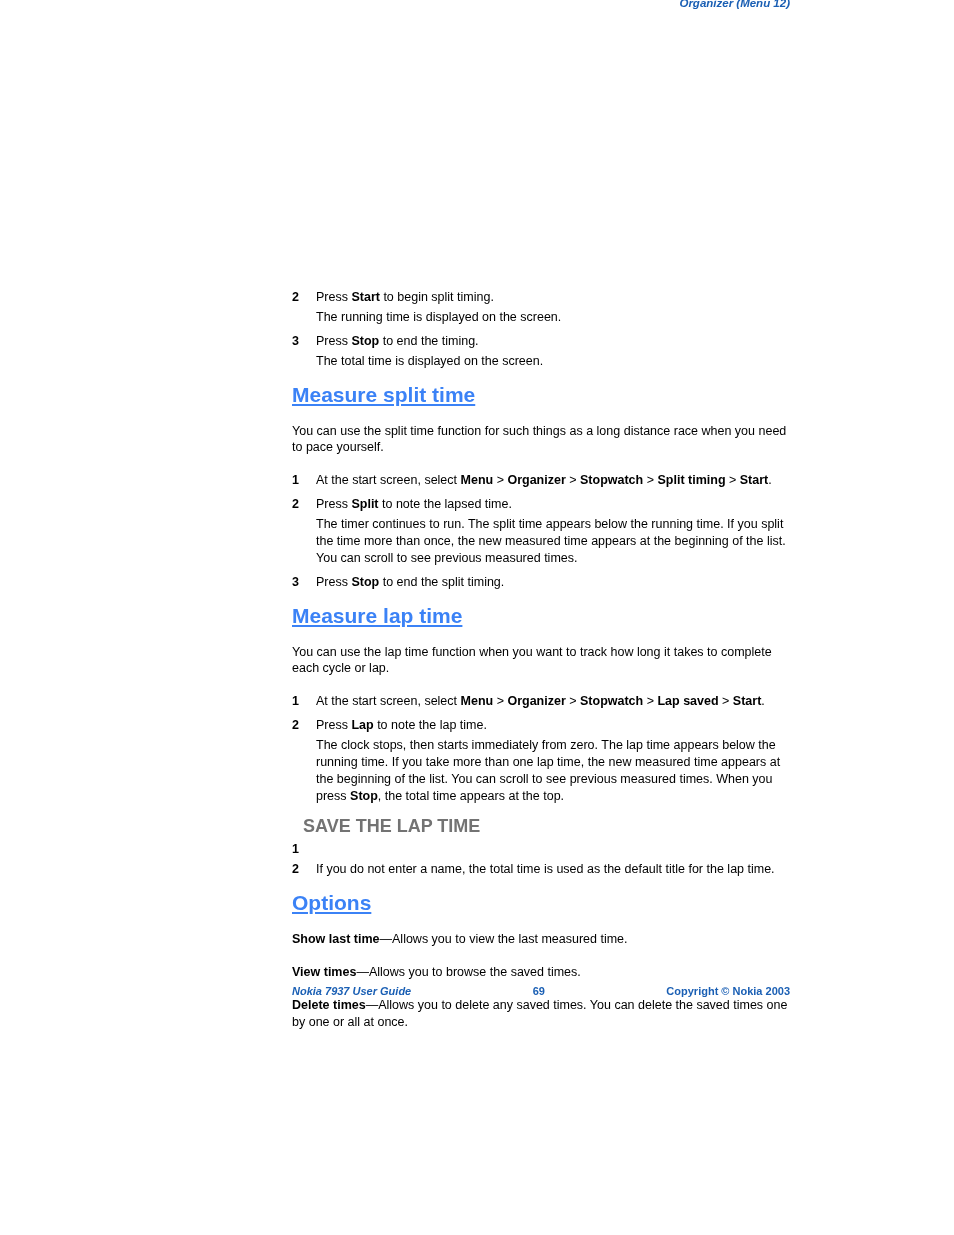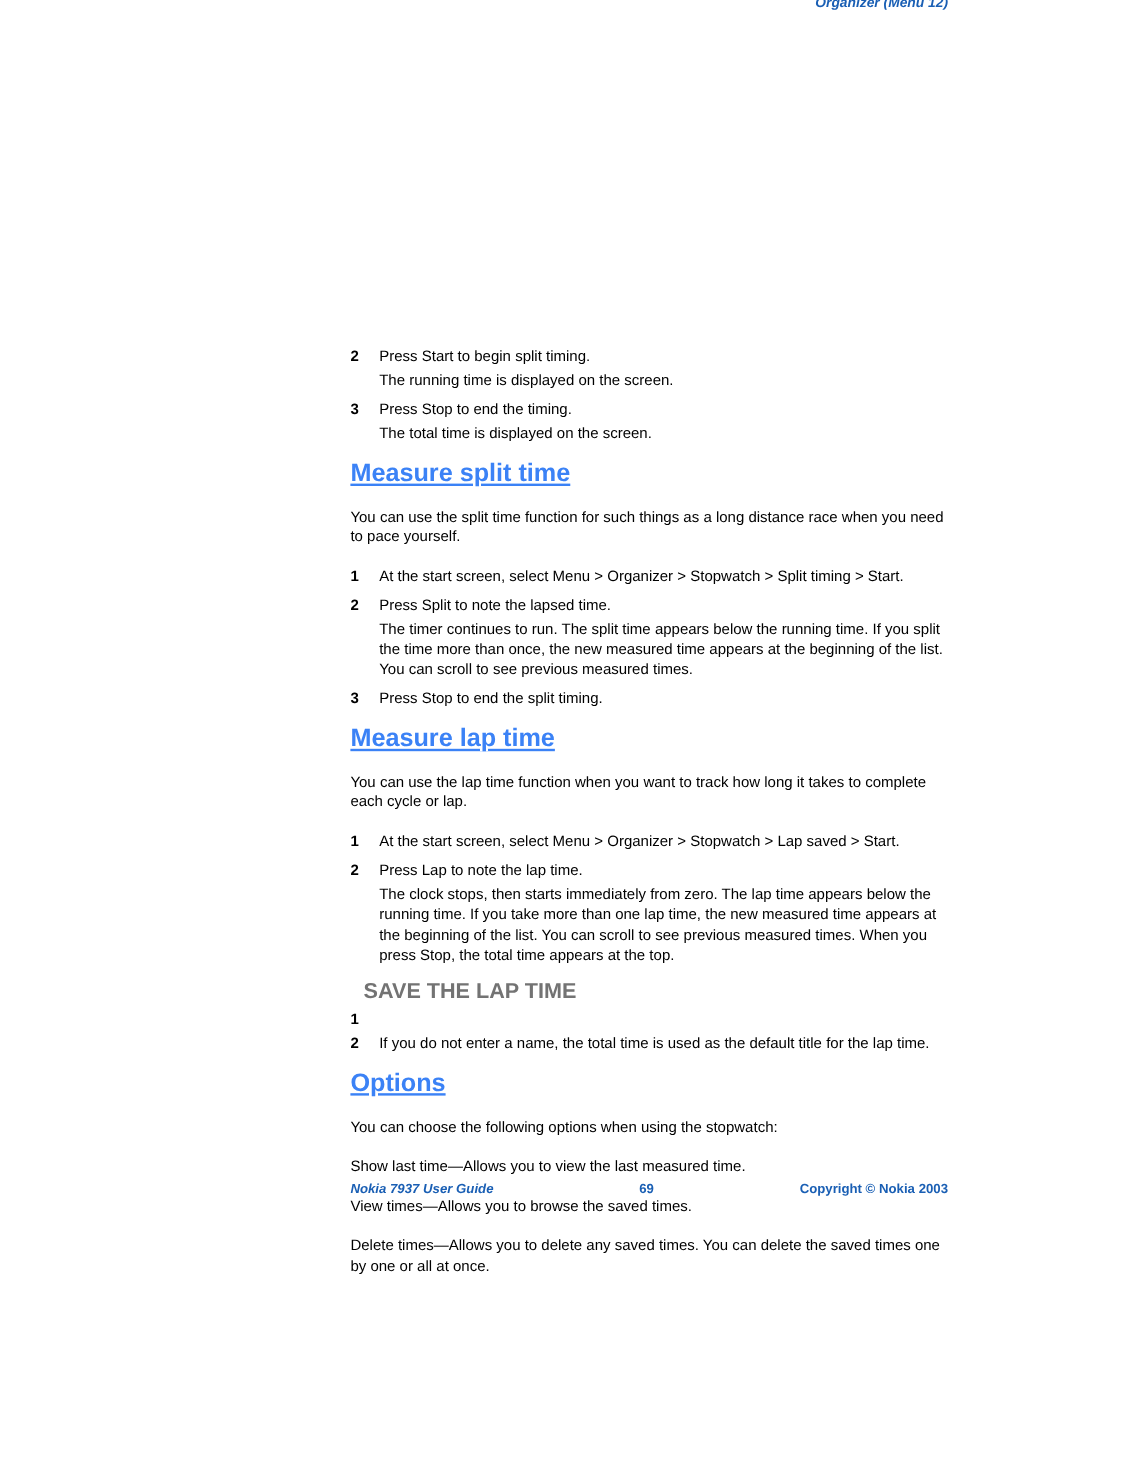--- a/index.html
+++ b/index.html
@@ -39,21 +39,21 @@
     font-size: 18px;
     font-weight: bold;
     margin: 8px 0 2px 11px;
   }
   p {
     margin: 16px 0;
     font-size: 12.5px;
     line-height: 1.35;
   }
   .bold {
-    font-weight: normal;
+    font-weight: bold;
   }
   ol {
     list-style: none;
     padding: 0;
     margin: 0;
   }
   li {
     display: flex;
     margin: 4px 0;
   }
@@ -155,21 +155,20 @@
           <div class="num">1</div>
         </li>
         <li>
           <div class="num">2</div>
           <div class="li-body">
             <p>If you do not enter a name, the total time is used as the default title for the lap time.</p>
           </div>
         </li>
       </ol>
       <div class="heading-blue">Options</div>
-      <p>You can choose the following options when using the stopwatch:</p>
       <p><span class="bold">Show last time</span>—Allows you to view the last measured time.</p>
       <p><span class="bold">View times</span>—Allows you to browse the saved times.</p>
       <p><span class="bold">Delete times</span>—Allows you to delete any saved times. You can delete the saved times one by one or all at once.</p>
     </div>
 </div>
 
 <div class="footer">
   <span class="left">Nokia 7937 User Guide</span>
   <span class="center">69</span>
   <span class="right">Copyright © Nokia 2003</span>

